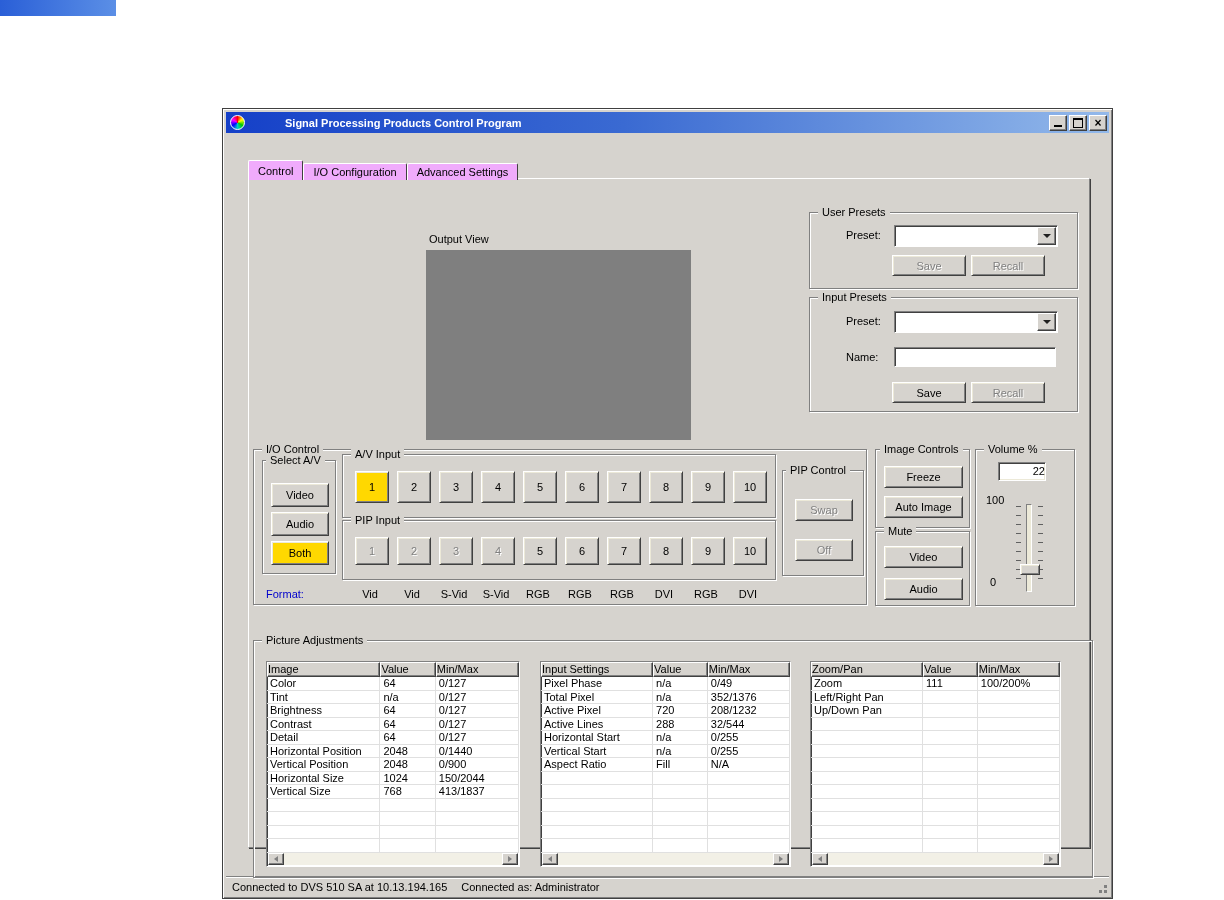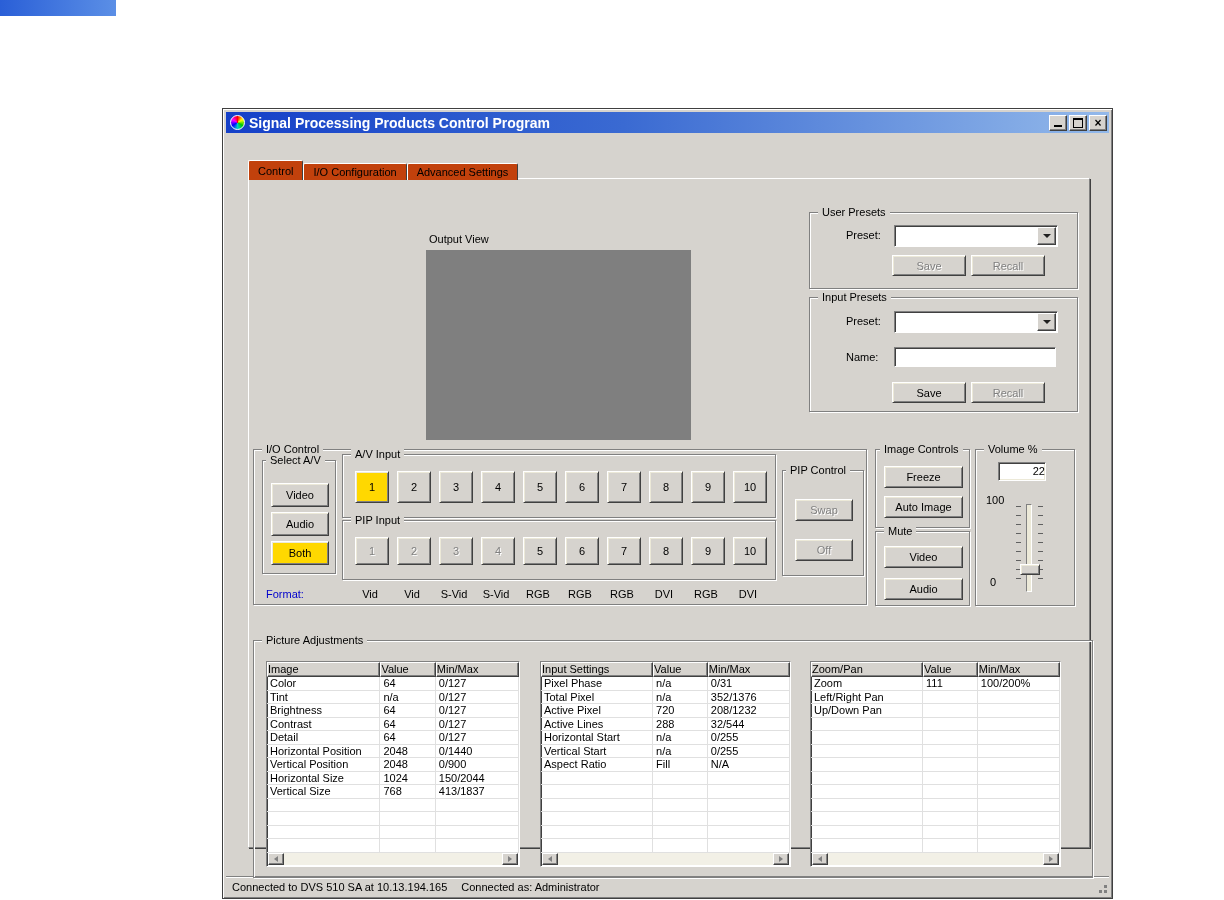--- a/index.html
+++ b/index.html
@@ -11,33 +11,33 @@
   #frag{left:0;top:0;width:116px;height:16px;background:linear-gradient(90deg,#2a5fd7,#5b8fe6);}
 
   
   #win{left:222px;top:108px;width:889px;height:789px;background:#d6d3ce;border:1px solid #404040;
        box-shadow:inset 1px 1px 0 #ffffff, inset -1px -1px 0 #808080;}
 
   #titlebar{left:3px;top:3px;right:3px;height:21px;display:flex;align-items:center;
        background:linear-gradient(90deg,#1540c8 0%,#3a6ad2 45%,#93b9ea 100%);padding:0 2px;}
   .app-icon{width:13px;height:13px;border-radius:50%;margin:0 4px 0 2px;flex:0 0 auto;
        background:conic-gradient(#f00,#ff0,#0c0,#0cc,#00f,#f0f,#f00);border:1px solid #fff;}
-  .title-text{flex:1;color:#fff;font-weight:bold;font-size:14px;white-space:nowrap;overflow:hidden;}
+  .title-text{flex:1;color:#fff;font-weight:bold;font-size:11px;white-space:nowrap;overflow:hidden;margin-left:36px;}
   .tb-btn{width:16px;height:14px;background:#d6d3ce;border:1px solid;border-color:#fff #404040 #404040 #fff;
        box-shadow:inset -1px -1px 0 #808080;display:flex;align-items:center;justify-content:center;margin-left:2px;}
   .glyph-min{width:8px;height:2px;background:#000;margin-top:7px;}
   .glyph-max{width:8px;height:7px;border:1px solid #000;border-top-width:2px;}
   .glyph-close{font-size:12px;font-weight:bold;line-height:10px;}
 
   #menubar{left:3px;top:24px;right:3px;height:20px;display:flex;align-items:center;}
   .menu-item{padding:2px 7px;cursor:default;}
 
   
   #tabstrip{left:25px;top:51px;height:20px;display:flex;align-items:flex-end;z-index:3;}
-  .tab{background:#c2410c;border:1px solid;border-color:#fff #404040 #d6d3ce #fff;border-bottom:none;
+  .tab{background:#f0abfc;border:1px solid;border-color:#fff #404040 #d6d3ce #fff;border-bottom:none;
        padding:0 9px;display:flex;align-items:center;border-radius:2px 2px 0 0;}
   .tab.active{height:19px;z-index:4;position:relative;}
   .tab.inactive{height:16px;margin-top:3px;}
   #tabpanel{left:25px;top:69px;width:840px;height:668px;background:#d6d3ce;border:1px solid;
        border-color:#fff #808080 #808080 #fff;box-shadow:1px 1px 0 #404040;z-index:1;}
 
   
   .group{position:absolute;border:1px solid #808080;box-shadow:inset 1px 1px 0 #fff,1px 1px 0 #fff;}
   .legend{position:absolute;top:-7px;left:8px;background:#d6d3ce;padding:0 4px;line-height:12px;white-space:nowrap;}
 
@@ -329,21 +329,21 @@
       <div class="lv" style="left:286px;top:20px;width:249px;height:204px;">
           <div class="lv-head">
             <div class="lv-hcell c0">Input Settings</div>
             <div class="lv-hcell c1">Value</div>
             <div class="lv-hcell c2">Min/Max</div>
           </div>
           <div class="lv-body">
             <div class="lv-row">
               <div class="lv-cell c0">Pixel Phase</div>
               <div class="lv-cell c1">n/a</div>
-              <div class="lv-cell c2">0/31</div>
+              <div class="lv-cell c2">0/49</div>
             </div>
             <div class="lv-row">
               <div class="lv-cell c0">Total Pixel</div>
               <div class="lv-cell c1">n/a</div>
               <div class="lv-cell c2">352/1376</div>
             </div>
             <div class="lv-row">
               <div class="lv-cell c0">Active Pixel</div>
               <div class="lv-cell c1">720</div>
               <div class="lv-cell c2">208/1232</div>

